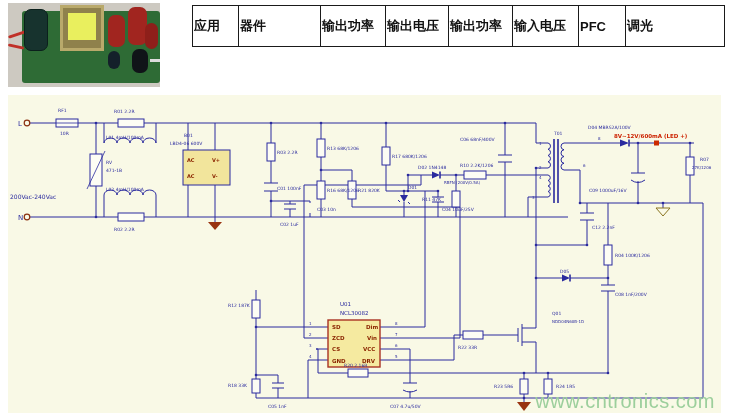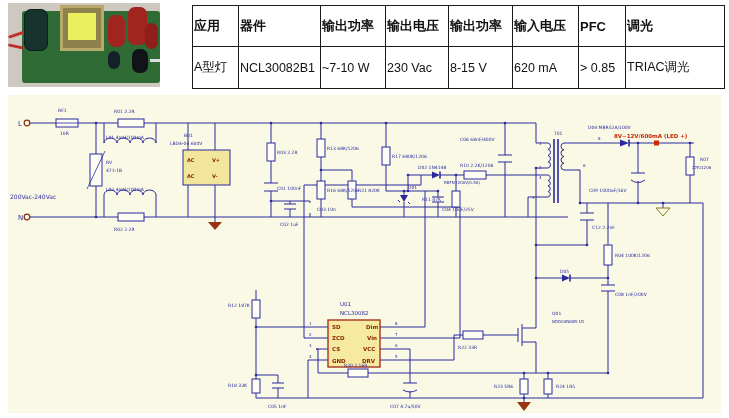--- a/index.html
+++ b/index.html
@@ -83,30 +83,20 @@
   <tbody>
       <tr>
     <th>应用</th>
     <th>器件</th>
     <th>输出功率</th>
     <th>输出电压</th>
     <th>输出功率</th>
     <th>输入电压</th>
     <th>PFC</th>
     <th>调光</th>
-  </tr>
-  <tr>
-    <td>A型灯</td>
-    <td>NCL30082B1</td>
-    <td>~7-10 W</td>
-    <td>230 Vac</td>
-    <td>8-15 V</td>
-    <td>620 mA</td>
-    <td>&gt; 0.85</td>
-    <td>TRIAC调光</td>
   </tr>
 </tbody>
   </table>
 
 <div class="schem">
   <svg width="713" height="318" viewBox="0 0 713 318">
 
     <path class="w" d="
       M22 28 L48 28 M70 28 L88 28 M88 28 L88 122
       M88 28 L110 28 M136 28 L528 28
@@ -314,13 +304,14 @@
         <text x="220" y="212" class="lbl" font-size="4.5">R12 187K</text>
         <text x="220" y="292" class="lbl" font-size="4.5">R18 33K</text>
         <text x="260" y="313" class="lbl" font-size="4.5">C05 1nF</text>
         <text x="336" y="272" class="lbl" font-size="4.5">R20 2.16R</text>
         <text x="382" y="313" class="lbl" font-size="4.5">C07 4.7u/50V</text>
         <text x="486" y="293" class="lbl" font-size="4.5">R23 5R6</text>
         <text x="548" y="293" class="lbl" font-size="4.5">R24 1R5</text>
       </g>
   </svg>
 
+  <div class="watermark">www.cntronics.com</div>
 </div>
 
 </body></html>

